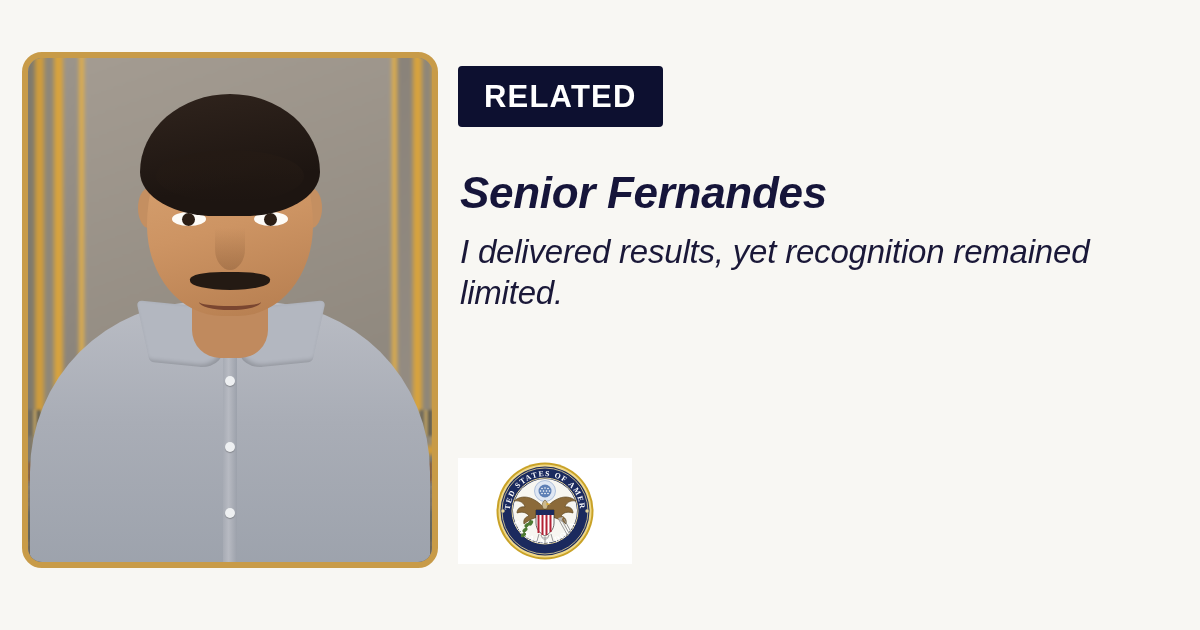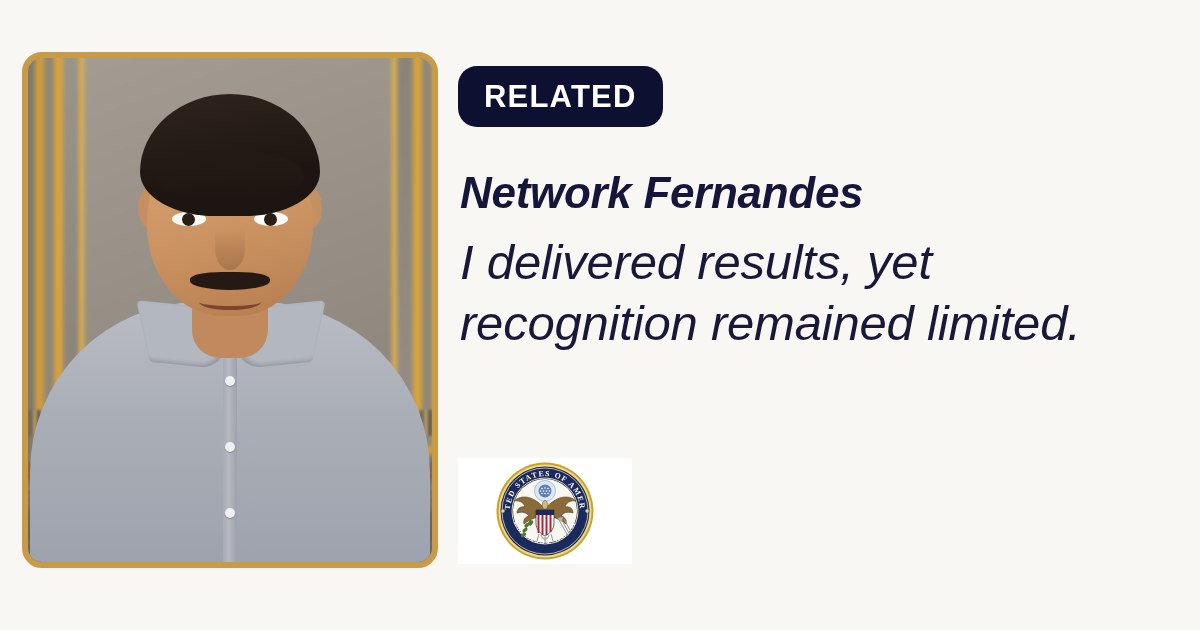--- a/index.html
+++ b/index.html
@@ -250,21 +250,21 @@
   .badge {
     position: absolute;
     left: 0;
     top: 66px;
     display: inline-flex;
     align-items: center;
     justify-content: center;
     height: 61px;
     padding: 0 26px;
     background: #0d1030;
-    border-radius: 19px;
+    border-radius: 4px;
     color: #ffffff;
     font-size: 31px;
     font-weight: 700;
     letter-spacing: 1.2px;
     font-family: "Liberation Sans", sans-serif;
   }
   .person-name {
     position: absolute;
     left: 2px;
     top: 168px;
@@ -273,21 +273,21 @@
     font-style: italic;
     color: #16153a;
     letter-spacing: -0.3px;
     white-space: nowrap;
   }
   .quote {
     position: absolute;
     left: 2px;
     top: 232px;
     width: 700px;
-    font-size: 49px;
+    font-size: 33px;
     font-style: italic;
     font-weight: 400;
     color: #1a1838;
     line-height: 1.24;
     letter-spacing: -0.2px;
   }
   .role {
     position: absolute;
     left: 2px;
     top: 416px;
@@ -355,21 +355,21 @@
         <div class="mouth"></div>
         <div class="hair"></div>
       </div>
     </div>
   </div>
 
   <div class="content">
 
     <div class="badge">RELATED</div>
 
-    <div class="person-name">Network Fernandes</div>
+    <div class="person-name">Senior Fernandes</div>
 
     <div class="quote">I delivered results, yet recognition remained limited.</div>
 
 
     <div class="seal-box">
       <div class="seal">
         <svg viewBox="0 0 200 200" width="100" height="100" aria-hidden="true">
           <defs>
             <path id="arcTop" d="M 30 100 A 70 70 0 0 1 170 100" fill="none"></path>
             <path id="arcBot" d="M 34 100 A 66 66 0 0 0 166 100" fill="none"></path>

